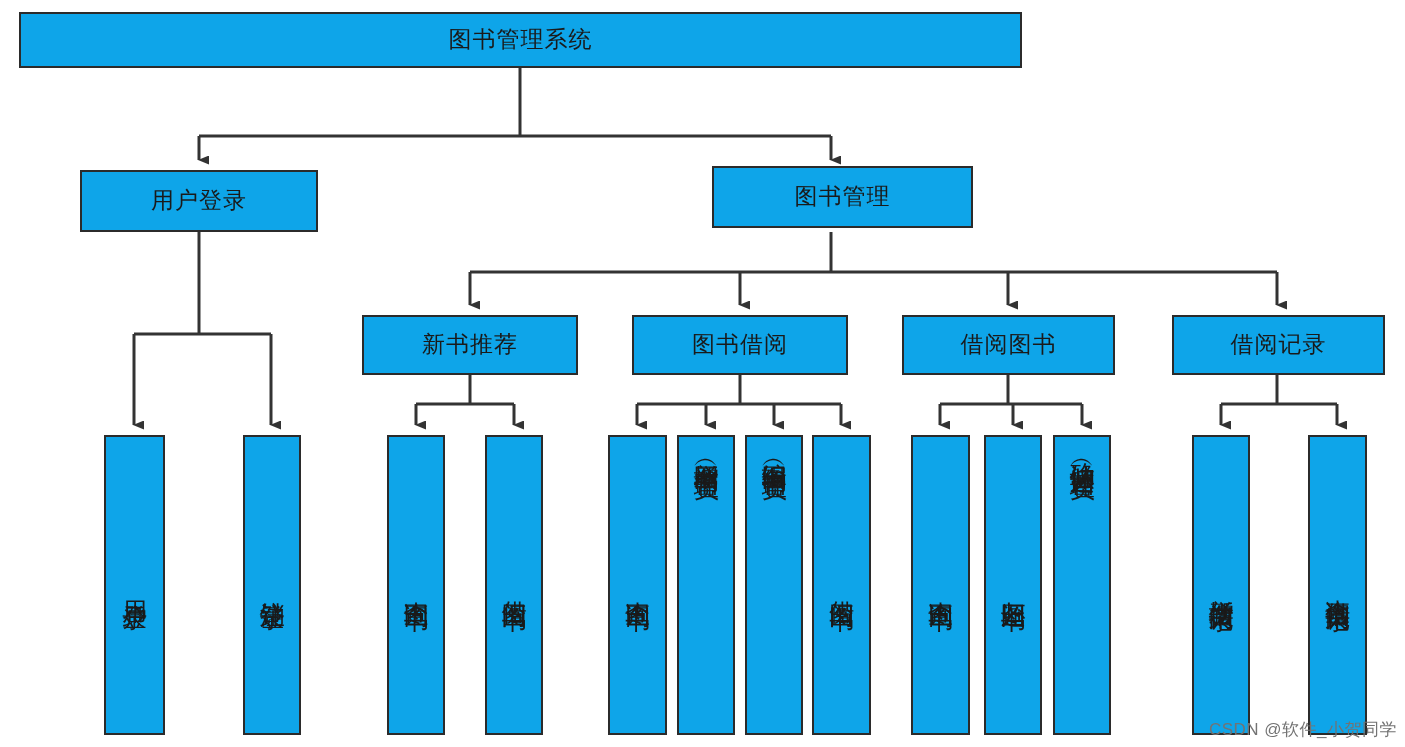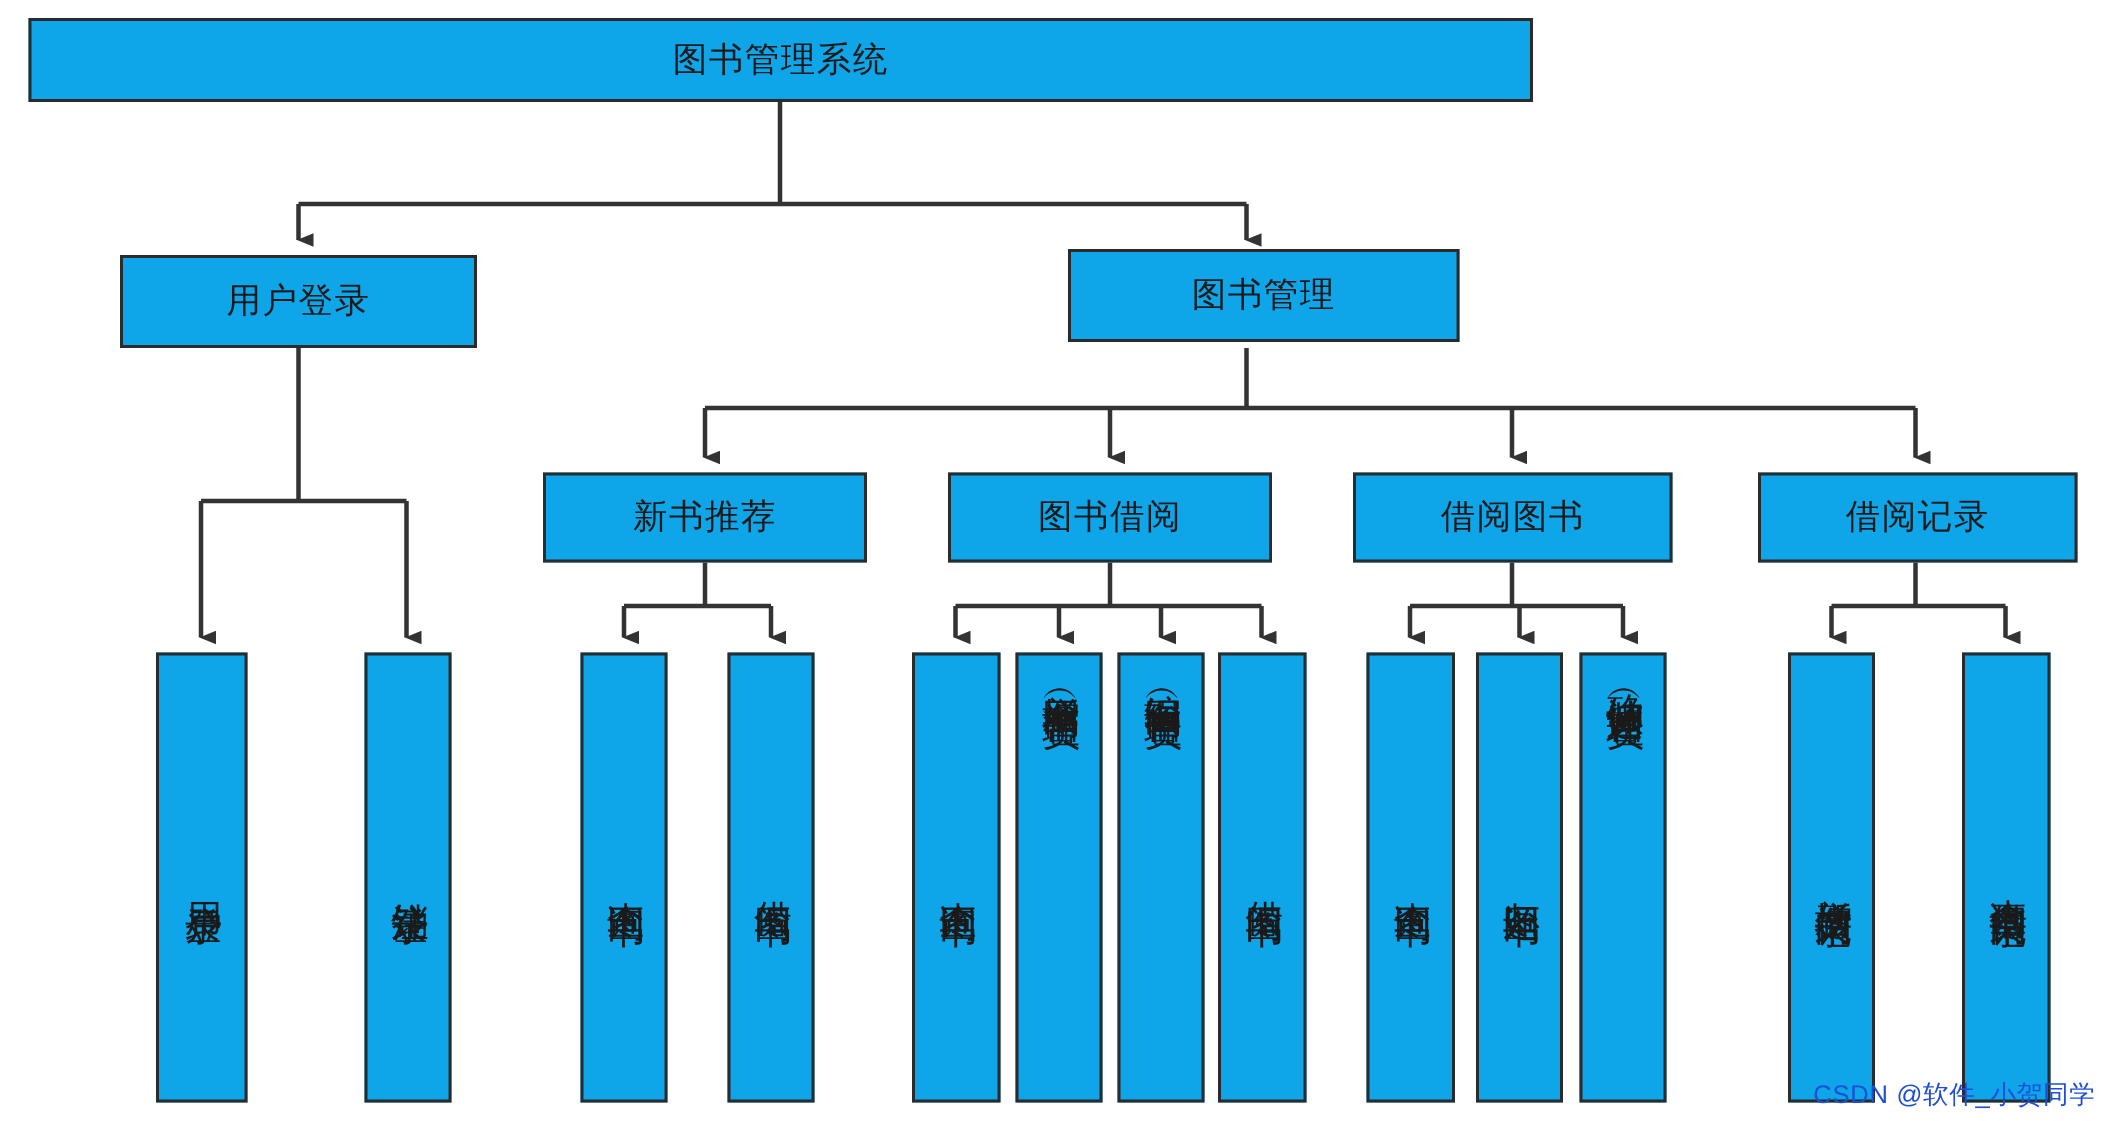--- a/index.html
+++ b/index.html
@@ -63,21 +63,21 @@
     align-items: flex-start;
   }
   .node-v.v-top .node-label {
     margin-top: 6px;
   }
   .watermark {
     position: absolute;
     right: 8px;
     bottom: 6px;
     font-size: 17px;
-    color: #1d4ed8;
+    color: #737373;
     letter-spacing: 0.5px;
     white-space: nowrap;
     user-select: none;
   }
 </style>
 </head>
 <body>
 
 <div id="diagram-root">
 

